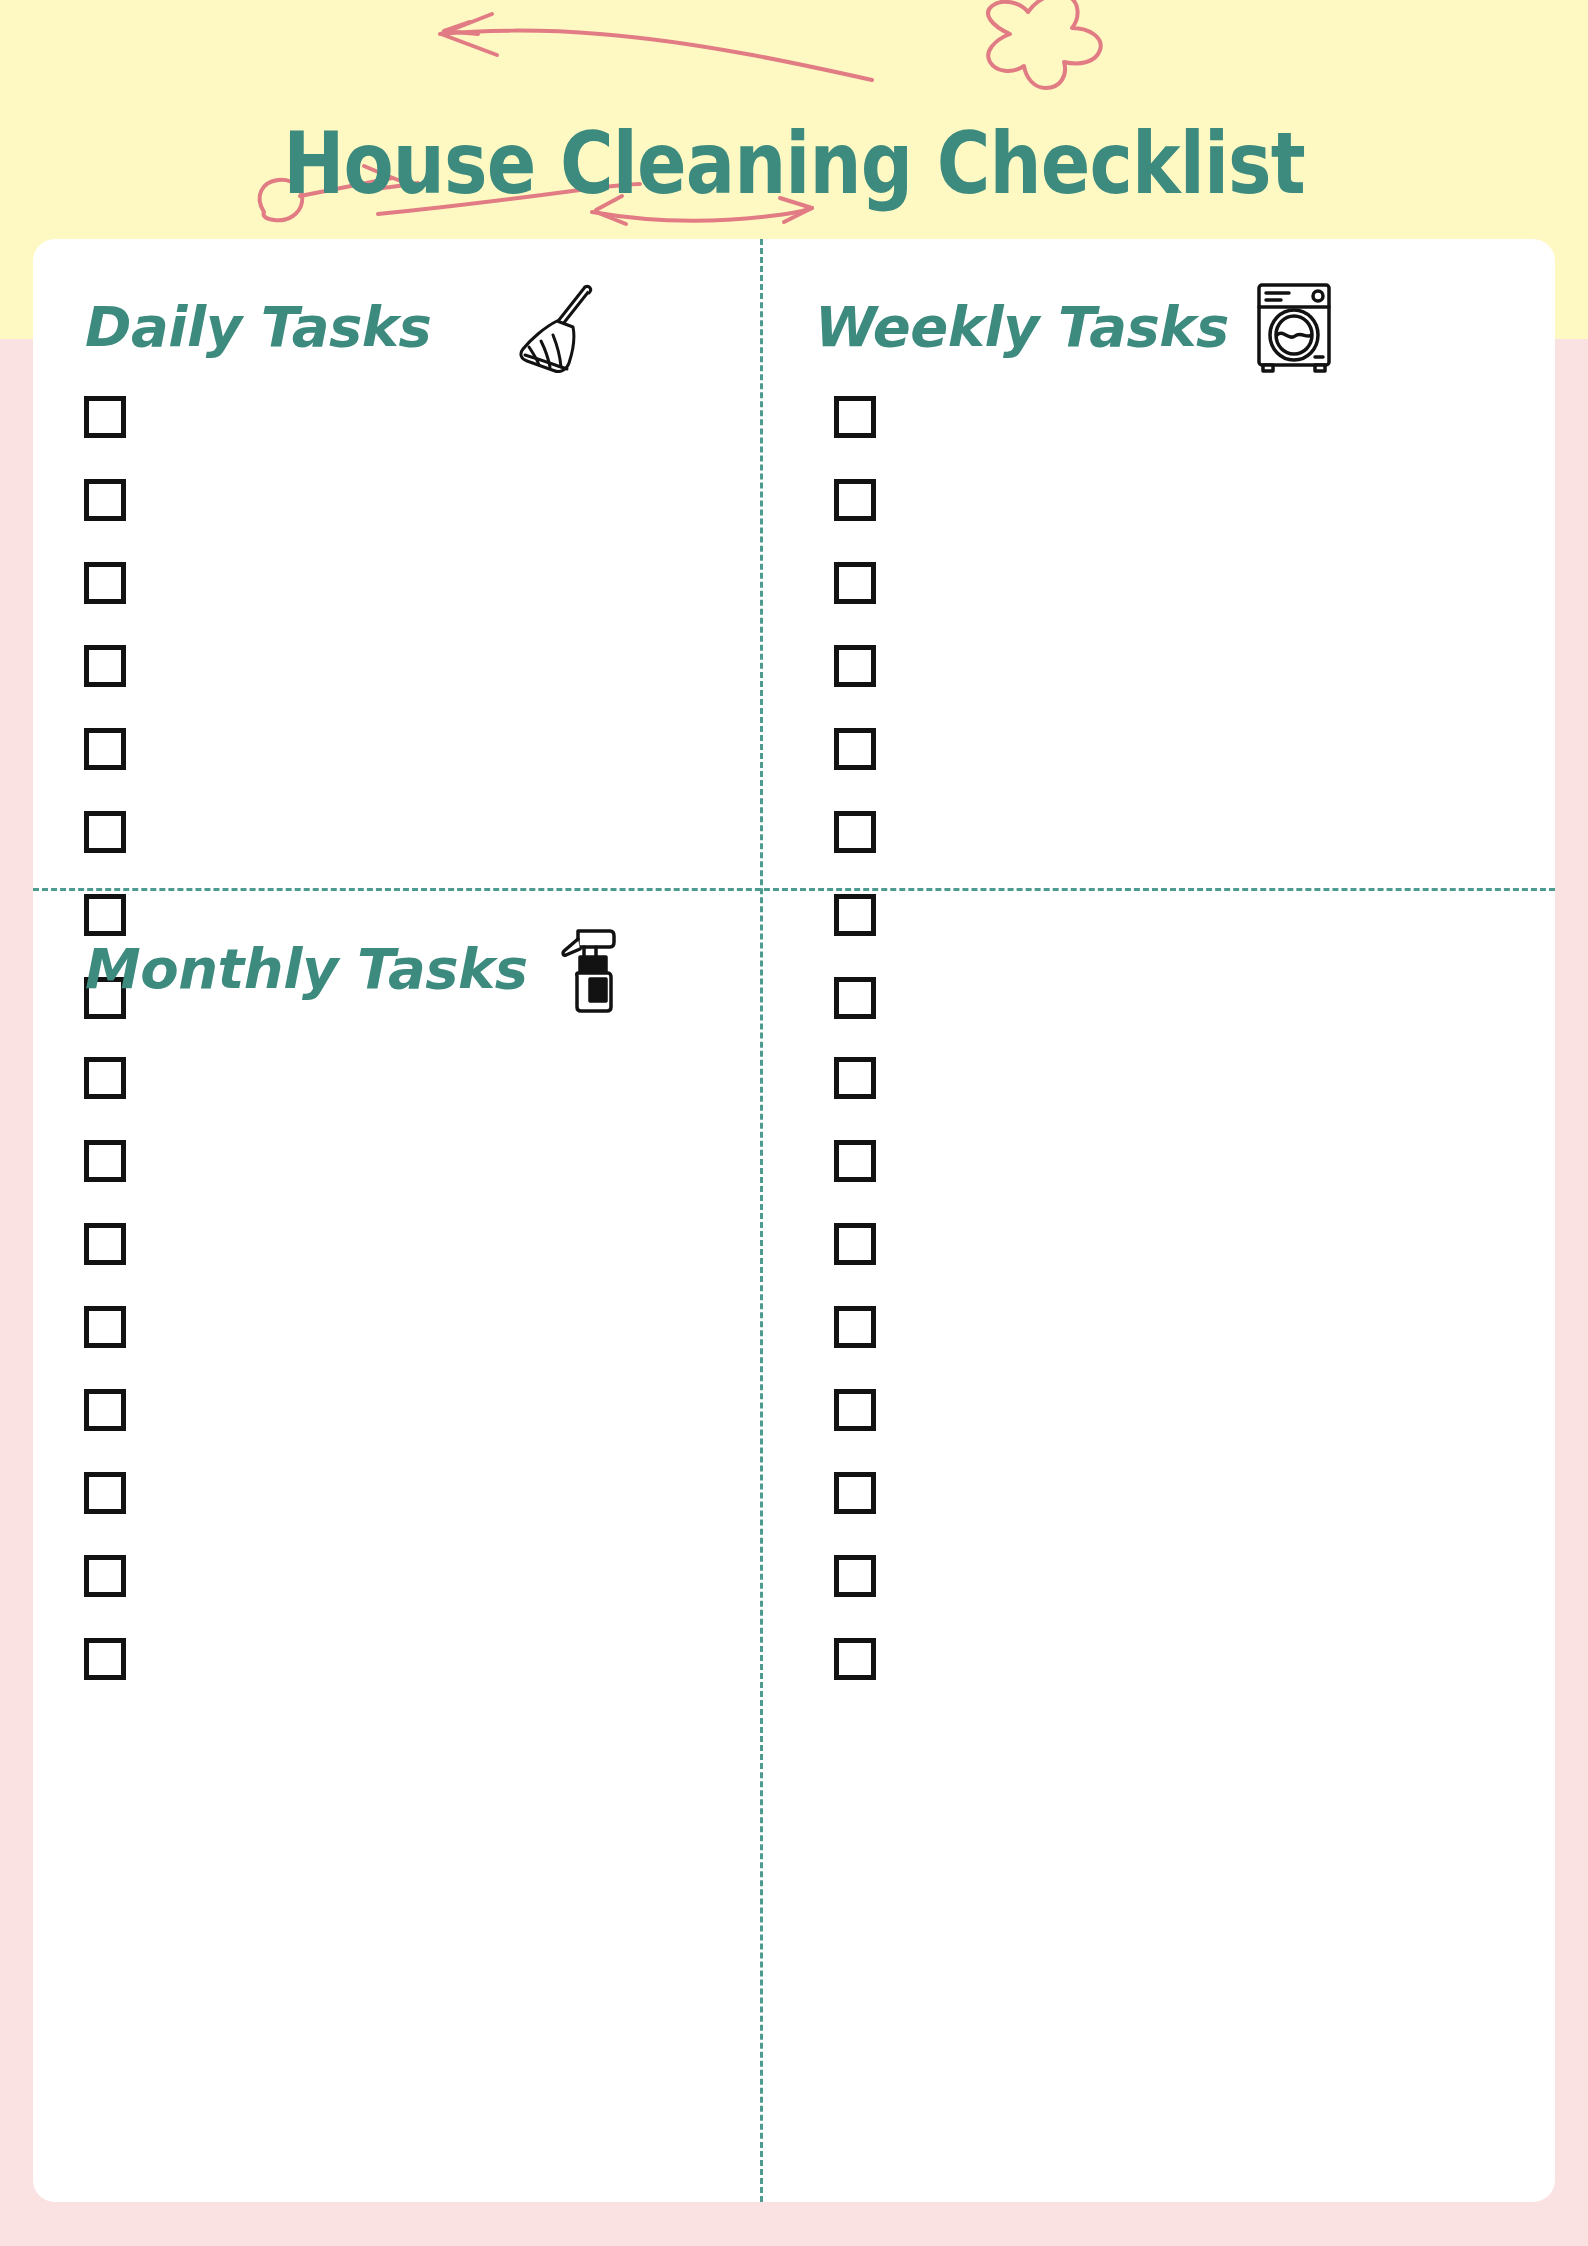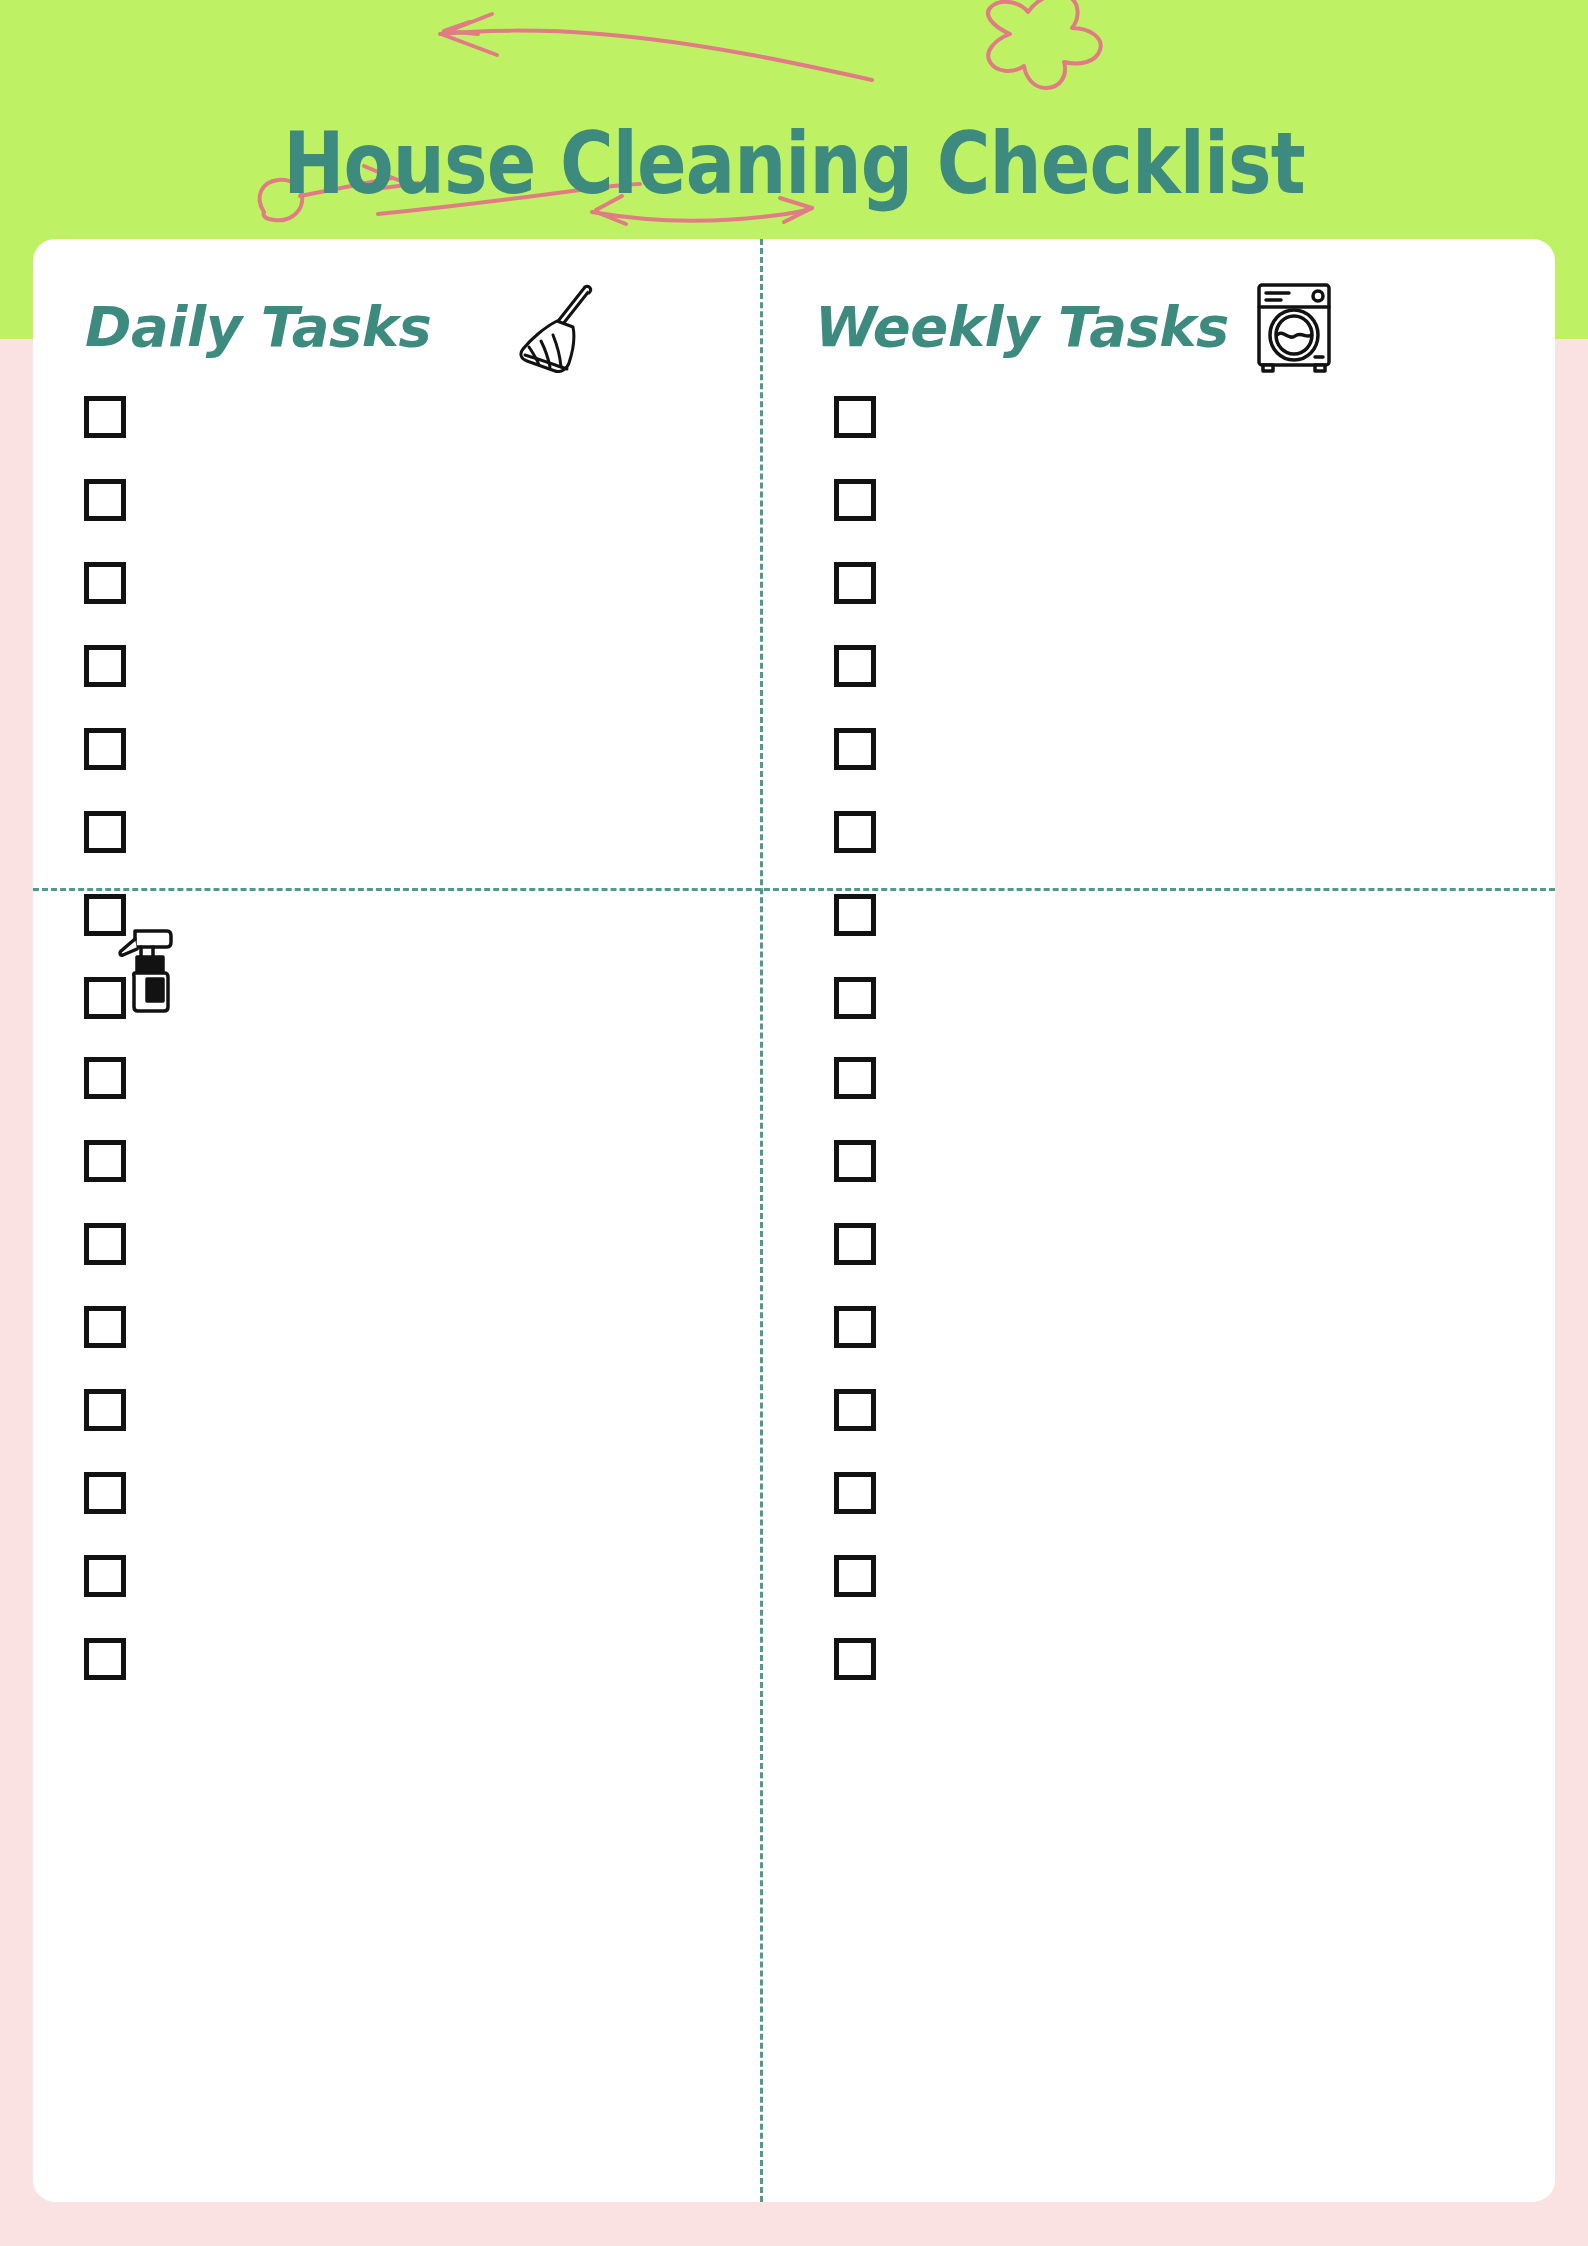--- a/index.html
+++ b/index.html
@@ -9,21 +9,21 @@
     font-family:"Liberation Sans", sans-serif;
     position:relative;
     overflow:hidden;
   }
 
   
   #header-band {
     position:absolute;
     left:0; top:0;
     width:1588px; height:339px;
-    background:#bef264;
+    background:#fef9c3;
     overflow:hidden;
   }
   #header-doodles {
     position:absolute; left:0; top:0;
     width:1588px; height:339px;
     pointer-events:none;
   }
   #page-title {
     position:absolute;
     left:0; top:118px;
@@ -256,20 +256,21 @@
         <div class="checkbox"></div>
       </div>
     <div class="checkbox-row">
         <div class="checkbox"></div>
       </div>
   </div>
 </section>
 
 <section class="quadrant" id="quad-monthly">
   <div class="section-head">
+    <span class="section-title">Monthly Tasks</span>
     <span class="section-icon">
       <svg width="60" height="92" viewBox="0 0 60 92" fill="none" xmlns="http://www.w3.org/2000/svg">
         <g stroke="#121212" stroke-width="3.5" stroke-linecap="round" stroke-linejoin="round" fill="#fff">
           <path d="M20 8 L 52 8 C 55 8, 56 10, 56 13 L 56 19 C 56 22, 55 24, 52 24 L 20 24 Z" fill="#fff"></path>
           <path d="M20 16 L 6 28 C 4 30, 5 33, 8 32 L 22 26"></path>
           <path d="M26 24 L 26 34"></path>
           <path d="M38 24 L 38 34"></path>
           <rect x="22" y="34" width="26" height="16" fill="#121212" stroke="#121212"></rect>
           <path d="M20 50 L 50 50 C 52 50, 53 52, 53 54 L 53 84 C 53 87, 51 88, 49 88
                    L 23 88 C 21 88, 19 87, 19 84 L 19 54 C 19 52, 18 50, 20 50 Z"></path>

